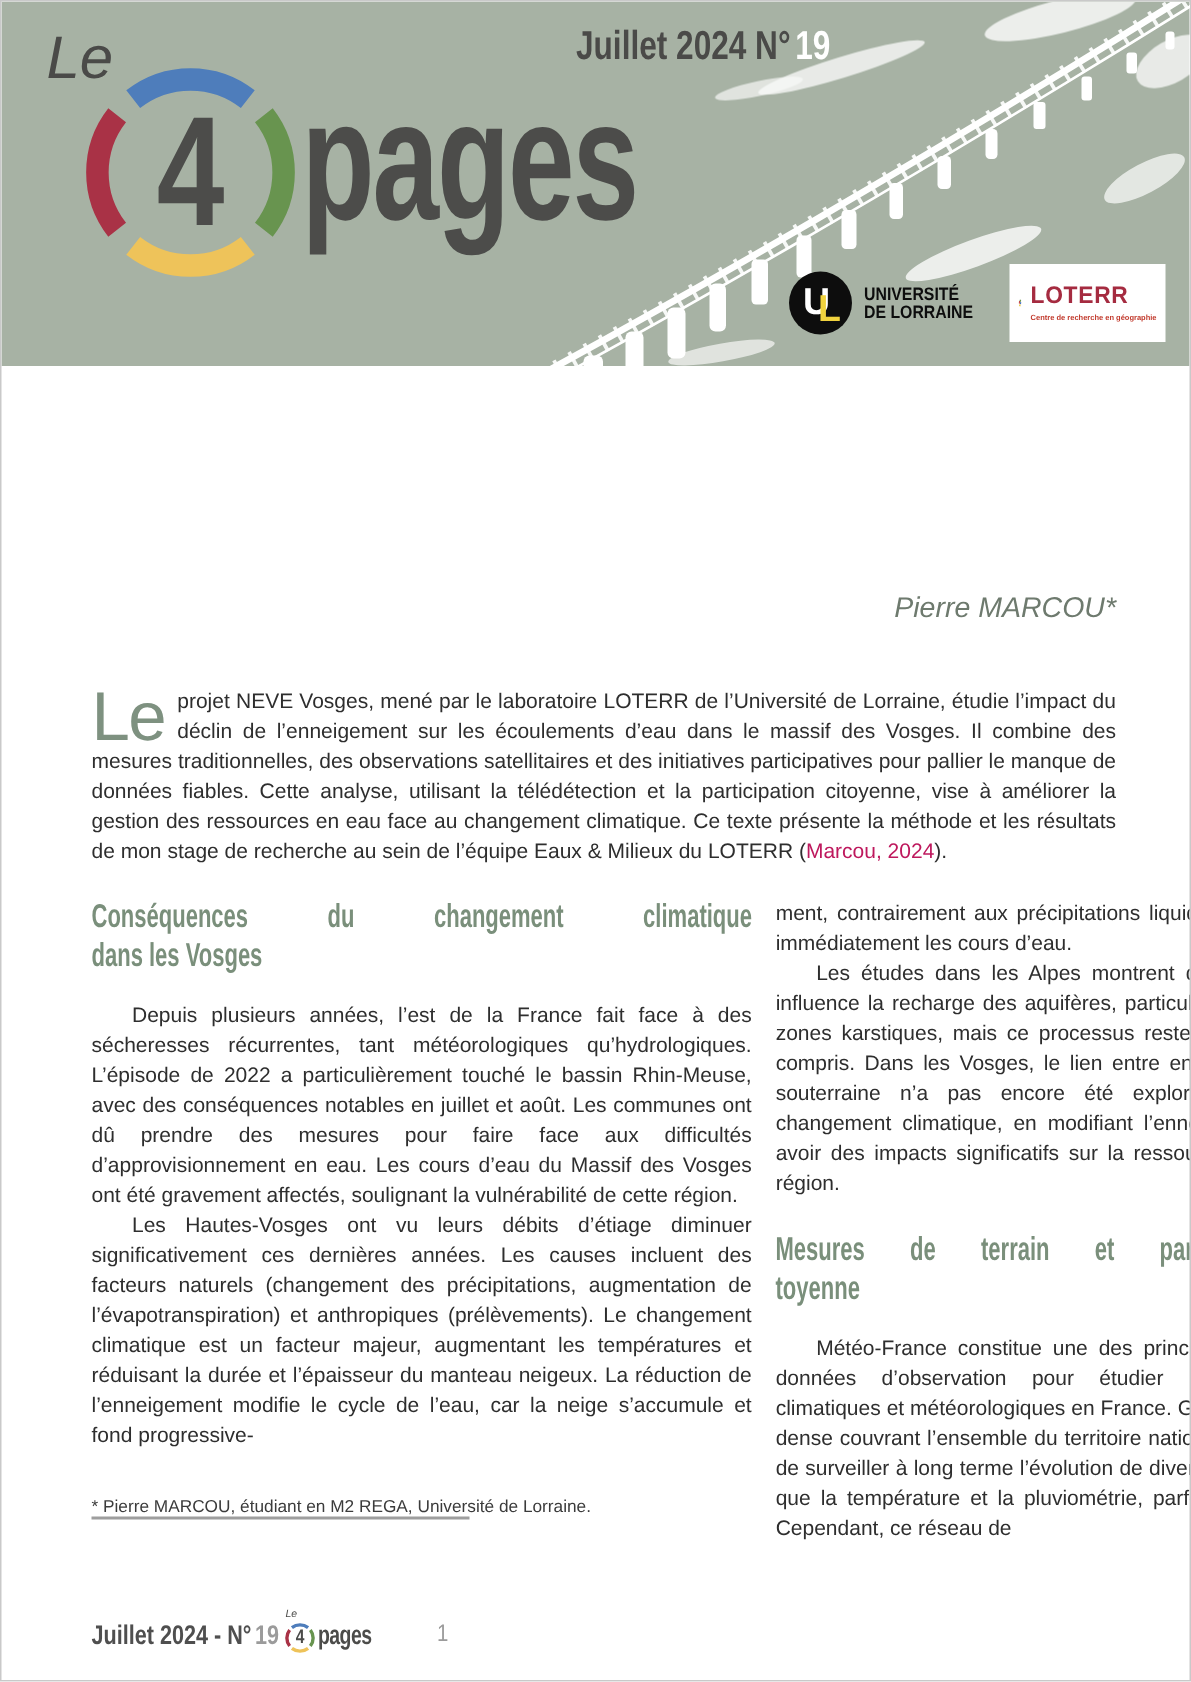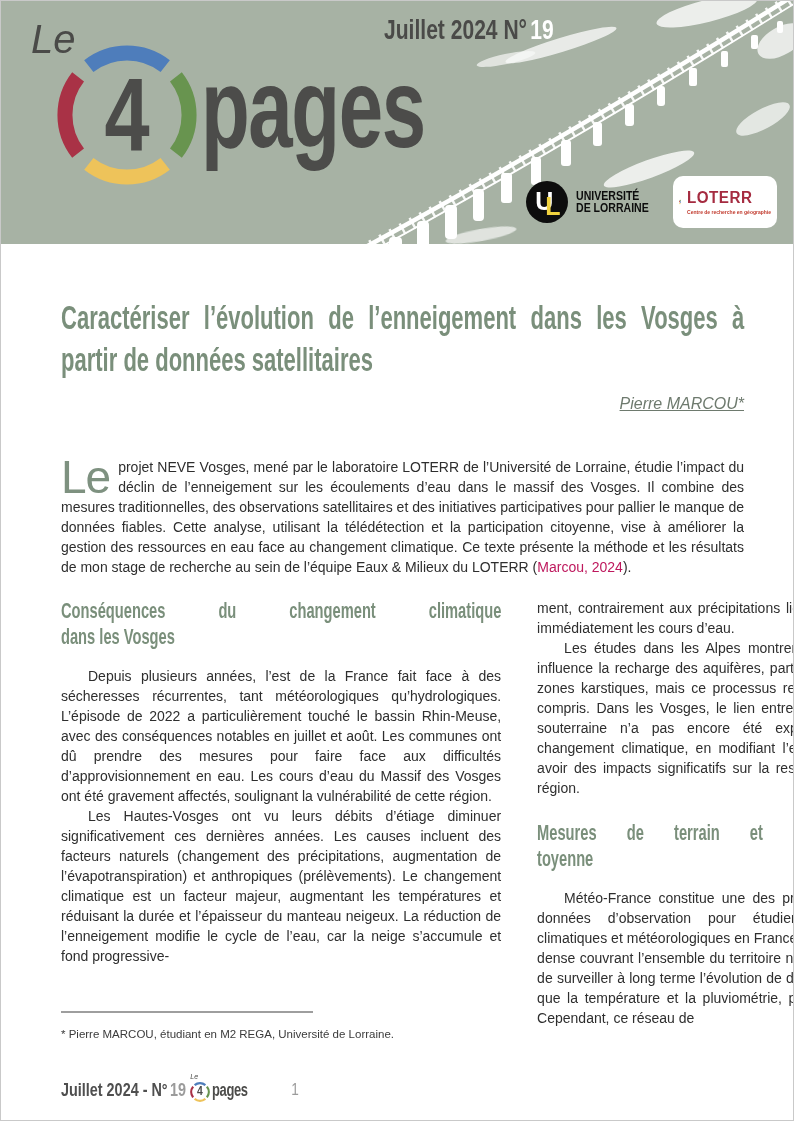--- a/index.html
+++ b/index.html
@@ -31,54 +31,54 @@
     position:absolute; left:200px; top:50px; white-space:nowrap; line-height:1;
     font-size:114px; font-weight:700; color:#4c4c4a;
     transform:scaleX(.70); transform-origin:0 0; letter-spacing:-2px;
   }
   .partners { position:absolute; right:16px; bottom:16px; display:flex; align-items:center; gap:14px; }
   .ul-logo { display:flex; align-items:center; gap:8px; }
   .ul-mono { position:relative; width:42px; height:42px; background:#0d0d0d; border-radius:21px; }
   .ul-u { position:absolute; left:9px; top:6px; color:#ffffff; font-size:25px; font-weight:700; }
   .ul-l { position:absolute; left:19px; top:11px; color:#f0d23e; font-size:25px; font-weight:700; }
   .ul-text { font-size:12px; line-height:12.5px; font-weight:700; color:#0d0d0d; transform:scaleX(.88); transform-origin:0 50%; white-space:nowrap; }
-  .loterr { background:#ffffff; border-radius:10px; width:104px; height:52px; padding:5px 6px; display:flex; align-items:center; gap:6px; }
+  .loterr { background:#ffffff; border-radius:0; width:104px; height:52px; padding:5px 6px; display:flex; align-items:center; gap:6px; }
   .loterr-name { font-size:16px; font-weight:800; color:#a52b40; letter-spacing:.5px; line-height:16px; transform:scaleX(.95); transform-origin:0 50%; white-space:nowrap; }
   .loterr-sub { font-size:5px; font-weight:700; color:#c23b2e; margin-top:3px; white-space:nowrap; }
 
   
   .title-block { position:absolute; top:296px; left:60px; right:49px; color:#7a8f7b; }
   .title-l1 { font-size:33px; font-weight:700; line-height:42px; white-space:normal;
     width:150%; transform:scaleX(.667); transform-origin:0 0;
     text-align:justify; text-align-last:justify; letter-spacing:0; }
   .title-l2 { font-size:33px; font-weight:700; line-height:42px;
     width:150%; transform:scaleX(.667); transform-origin:0 0; }
-  .author { position:absolute; top:394px; right:49px; font-style:italic; font-size:16px; color:#6e7a6e;text-decoration:underline; }
+  .author { position:absolute; top:394px; right:49px; font-style:italic; font-size:19px; color:#6e7a6e; }
 
   .lead { position:absolute; top:456px; left:60px; right:49px;
     font-size:14px; line-height:20px; color:#2e2e2e; text-align:justify; }
   .dropcap { float:left; color:#7e9180; font-size:46px; line-height:38px; margin:1px 8px 0 0; letter-spacing:-1px; }
   .cite-link { color:#be185d; text-decoration:none; }
 
   .columns { position:absolute; top:597px; left:60px; right:59px;
-    display:grid; grid-template-columns:1fr 1fr; column-gap:36px; }
+    display:grid; grid-template-columns:1fr 1fr; column-gap:16px; }
   .col { font-size:14px; line-height:20px; color:#2e2e2e; text-align:justify; }
   .col p { margin:0; }
   .col p.indent { text-indent:27px; }
   .heading { color:#7a8f7b; margin-bottom:16px; }
   .heading .h-l1 { font-size:22px; font-weight:700; line-height:26px;
     width:150%; transform:scaleX(.667); transform-origin:0 0;
     text-align:justify; text-align-last:justify; white-space:nowrap; }
   .heading .h-l2 { font-size:22px; font-weight:700; line-height:26px;
     width:150%; transform:scaleX(.667); transform-origin:0 0; white-space:nowrap; }
   .heading.mid { margin-top:22px; }
 
   
   .footnote-rule { position:absolute; top:1010px; left:60px; width:252px; height:2px; background:#9e9e9e; }
-  .footnote { position:absolute; top:1027px; left:60px; font-size:11.5px; color:#3b3b3b; }
+  .footnote { position:absolute; top:998px; left:60px; font-size:11.5px; color:#3b3b3b; }
 
   .pagefooter { position:absolute; top:1072px; left:60px; right:49px; height:34px;
     display:flex; align-items:center; }
   .pf-issue { font-size:18px; font-weight:700; color:#4f4f4f; white-space:nowrap;
     transform:scaleX(.8); transform-origin:0 50%; }
   .pf-issue .num { color:#9b9b9b; padding-left:3px; }
   .pf-logo { position:relative; display:flex; align-items:center; height:30px; transform:translateX(-28px); }
   .pf-le { position:absolute; left:1px; top:-2px; font-style:italic; font-size:7px; color:#4c4c4a; }
   .pf-4 { position:absolute; left:0; top:4px; width:22px; height:22px; display:flex; align-items:center; justify-content:center;
     font-size:13px; font-weight:700; color:#4c4c4a; transform:scaleX(.8); }
@@ -159,24 +159,20 @@
           <polygon points="5,27 12,28 10,39 3,37" fill="#e8c33c"></polygon>
         </svg>
         <div>
           <div class="loterr-name">LOTERR</div>
           <div class="loterr-sub">Centre de recherche en géographie</div>
         </div>
       </div>
     </div>
   </div>
 
-  <div class="title-block">
-    <div class="title-l1">Caractériser l’évolution de l’enneigement dans les Vosges à</div>
-    <div class="title-l2">partir de données satellitaires</div>
-  </div>
 
   <div class="author">Pierre MARCOU*</div>
 
   <p class="lead"><span class="dropcap">Le</span><span>projet NEVE Vosges, mené par le laboratoire LOTERR de l’Université de Lorraine, étudie l’impact du déclin de l’enneigement sur les écoulements d’eau dans le massif des Vosges. Il combine des mesures traditionnelles, des observations satellitaires et des initiatives participatives pour pallier le manque de données fiables. Cette analyse, utilisant la télédétection et la participation citoyenne, vise à améliorer la gestion des ressources en eau face au changement climatique. Ce texte présente la méthode et les résultats de mon stage de recherche au sein de l’équipe Eaux &amp; Milieux du LOTERR (</span><a class="cite-link" href="#">Marcou, 2024</a><span>).</span></p>
 
   <div class="columns">
 
     <div class="col">
       <div class="heading">
         <div class="h-l1">Conséquences du changement climatique</div>

